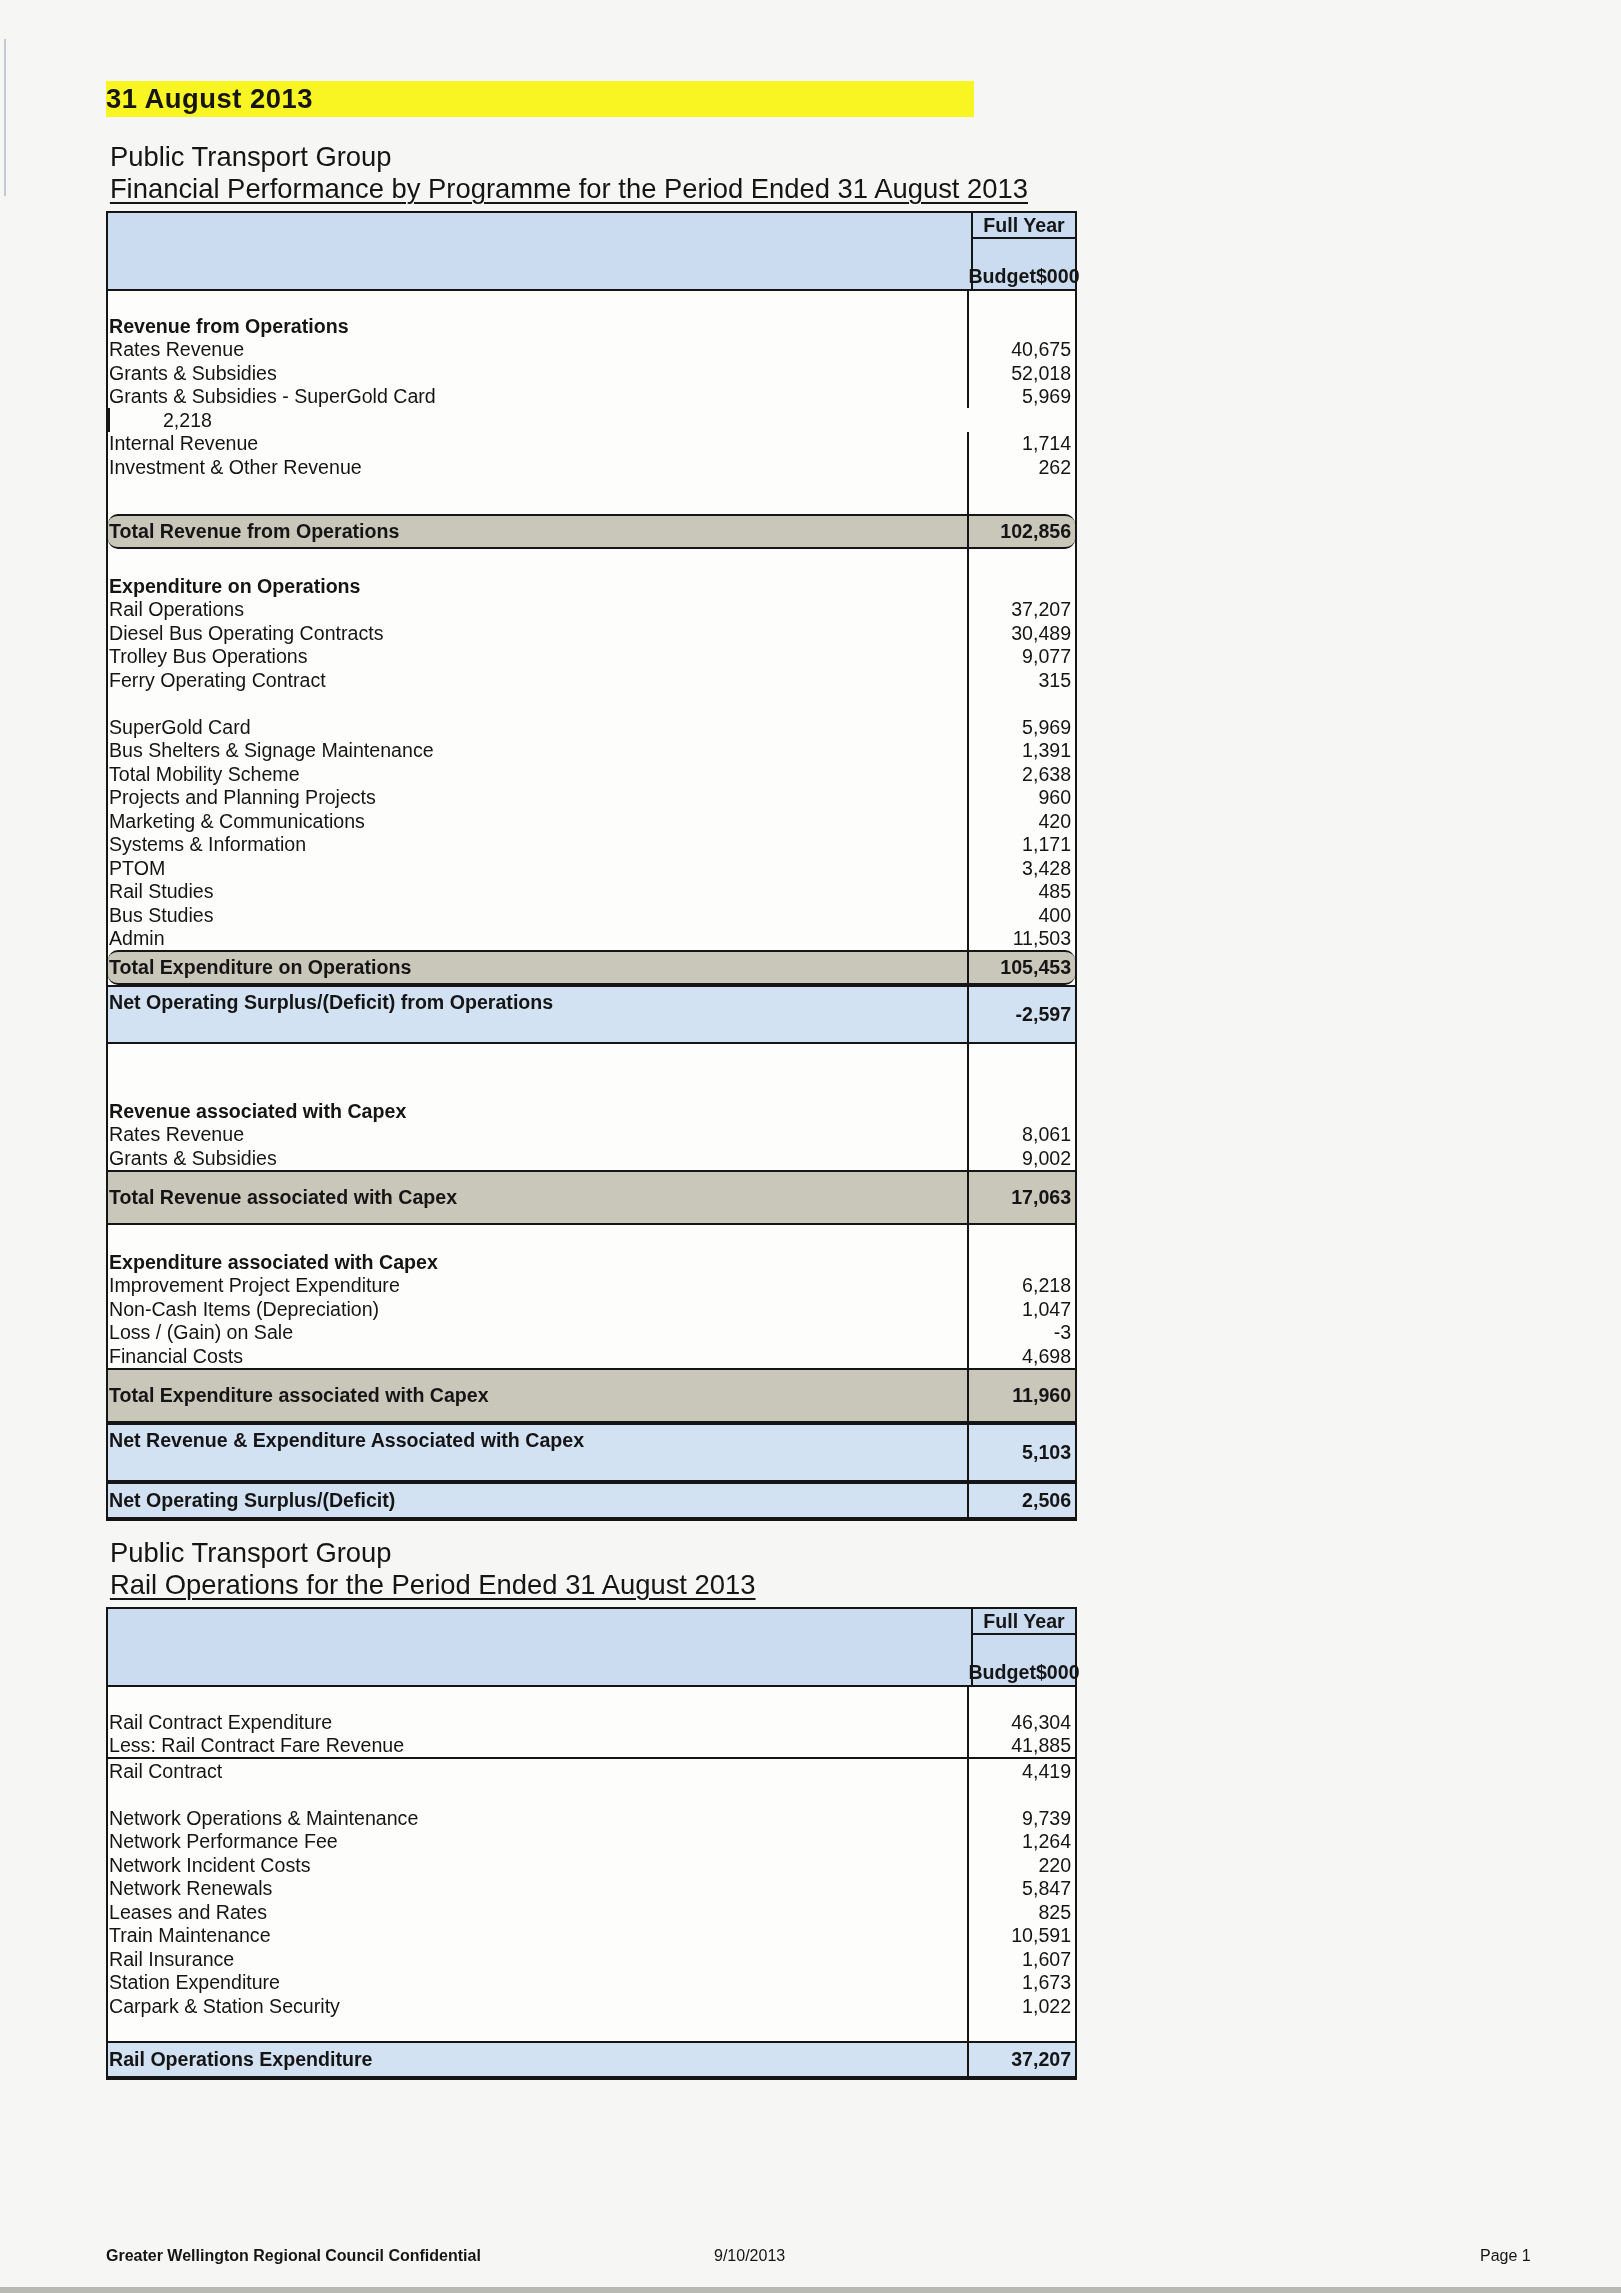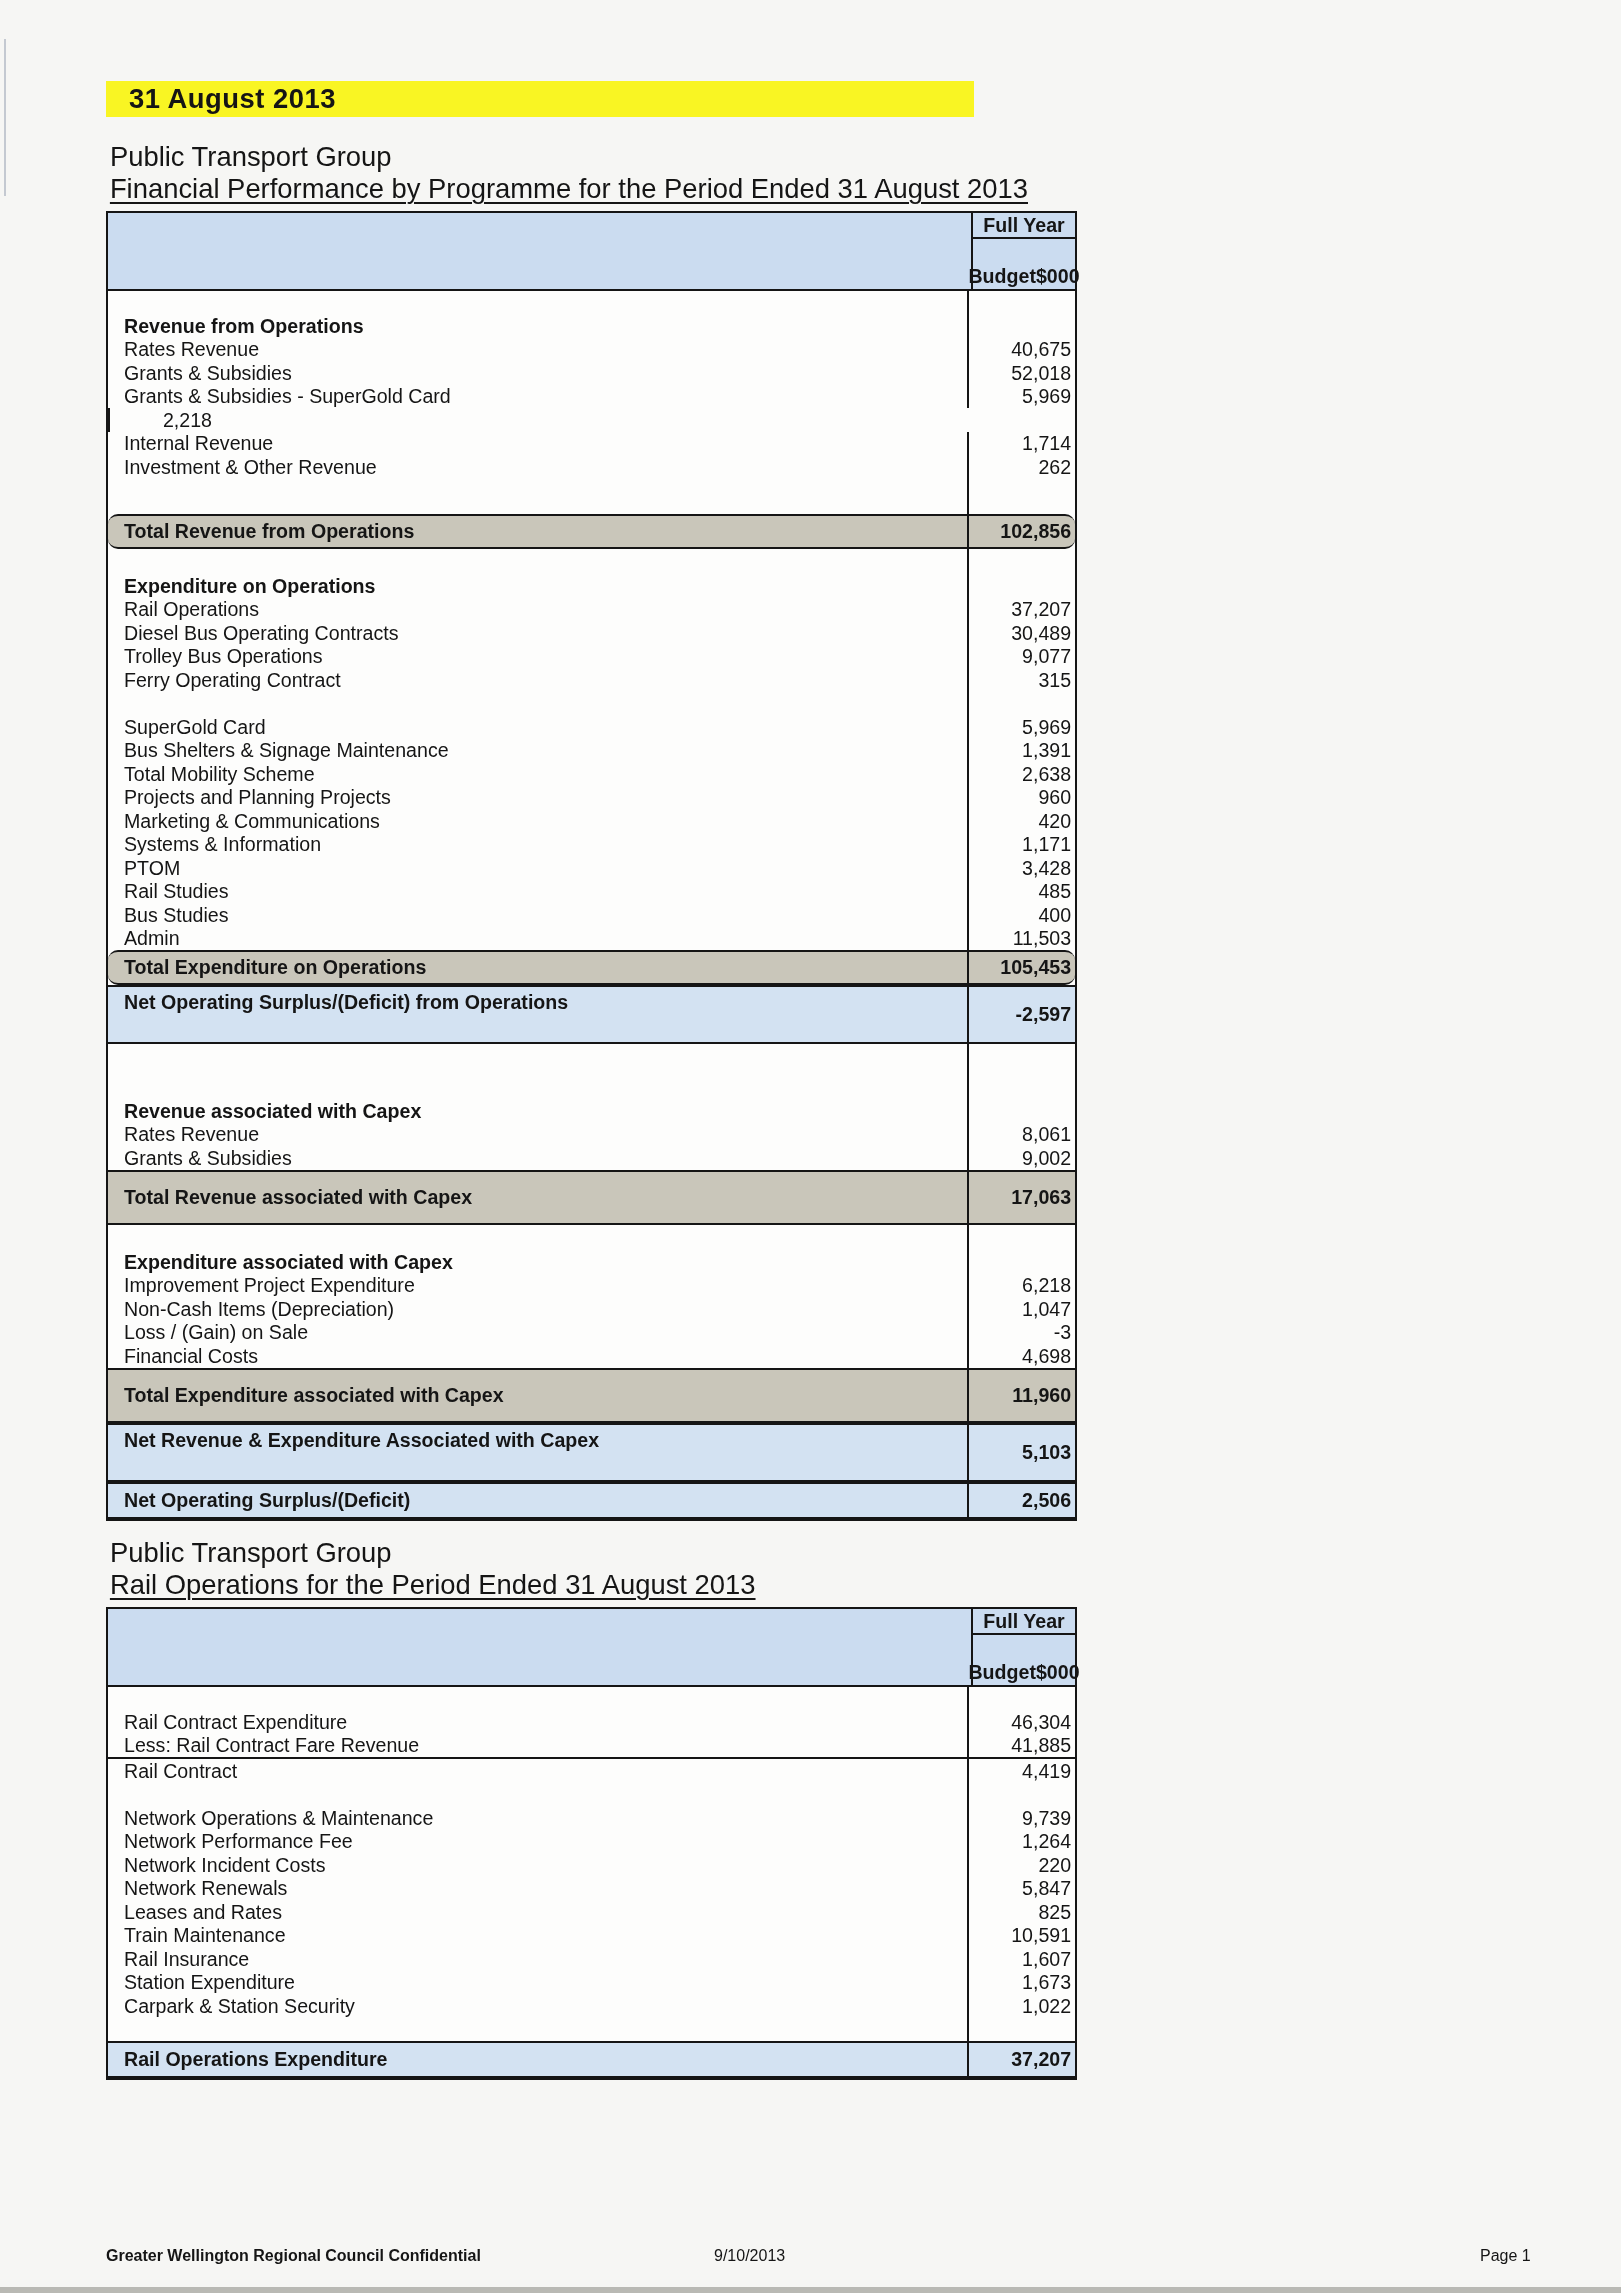--- a/index.html
+++ b/index.html
@@ -21,21 +21,21 @@
   .page::after{ 
     content:"";position:absolute;left:0;bottom:0;width:100%;height:6.9px;background:#b9b9b4;
   }
 
   
   .highlight{
     position:absolute;left:106px;top:81px;width:868px;height:36px;
     background:var(--c-highlight);
     display:flex;align-items:center;
   }
-  .highlight span{font-size:27.4px;font-weight:bold;padding-left:23px;letter-spacing:0.5px;}
+  .highlight span{font-size:27.4px;font-weight:bold;padding-left:0;letter-spacing:0.5px;}
 
   
   .report{position:absolute;left:106px;width:971px;}
   .report--one{top:141px;}
   .report--two{top:1537px;}
   .title-group{font-size:27.4px;line-height:32px;padding-left:3.9px;}
   .title-report{
     font-size:27.4px;line-height:32px;padding-left:3.9px;
     text-decoration:underline;text-decoration-thickness:2px;text-underline-offset:3.9px;
   }
@@ -57,21 +57,21 @@
     height:24.5px;display:flex;align-items:center;justify-content:center;
     font-weight:bold;font-size:19.6px;border-bottom:2px solid var(--c-border);
   }
   .hdr-budget{
     flex:1;display:flex;align-items:flex-end;justify-content:center;
     font-weight:bold;font-size:19.6px;line-height:23.5px;border-radius:16px;
   }
 
   
   .row{display:flex;min-height:23.5px;font-size:19.6px;}
-  .cell-label{flex:1;display:flex;align-items:center;padding-left:16px;}
+  .cell-label{flex:1;display:flex;align-items:center;padding-left:1px;}
   .cell-value{
     width:102px;border-left:2px solid var(--c-border);
     display:flex;align-items:center;justify-content:flex-end;padding-right:3.9px;
     font-variant-numeric:tabular-nums;
   }
   .row--section .cell-label{font-weight:bold;}
   .row--subtotal{border-top:2px solid var(--c-border);}
 
   .row--total-gray,.row--total-gray-tall{
     background:var(--c-total-gray);font-weight:bold;

